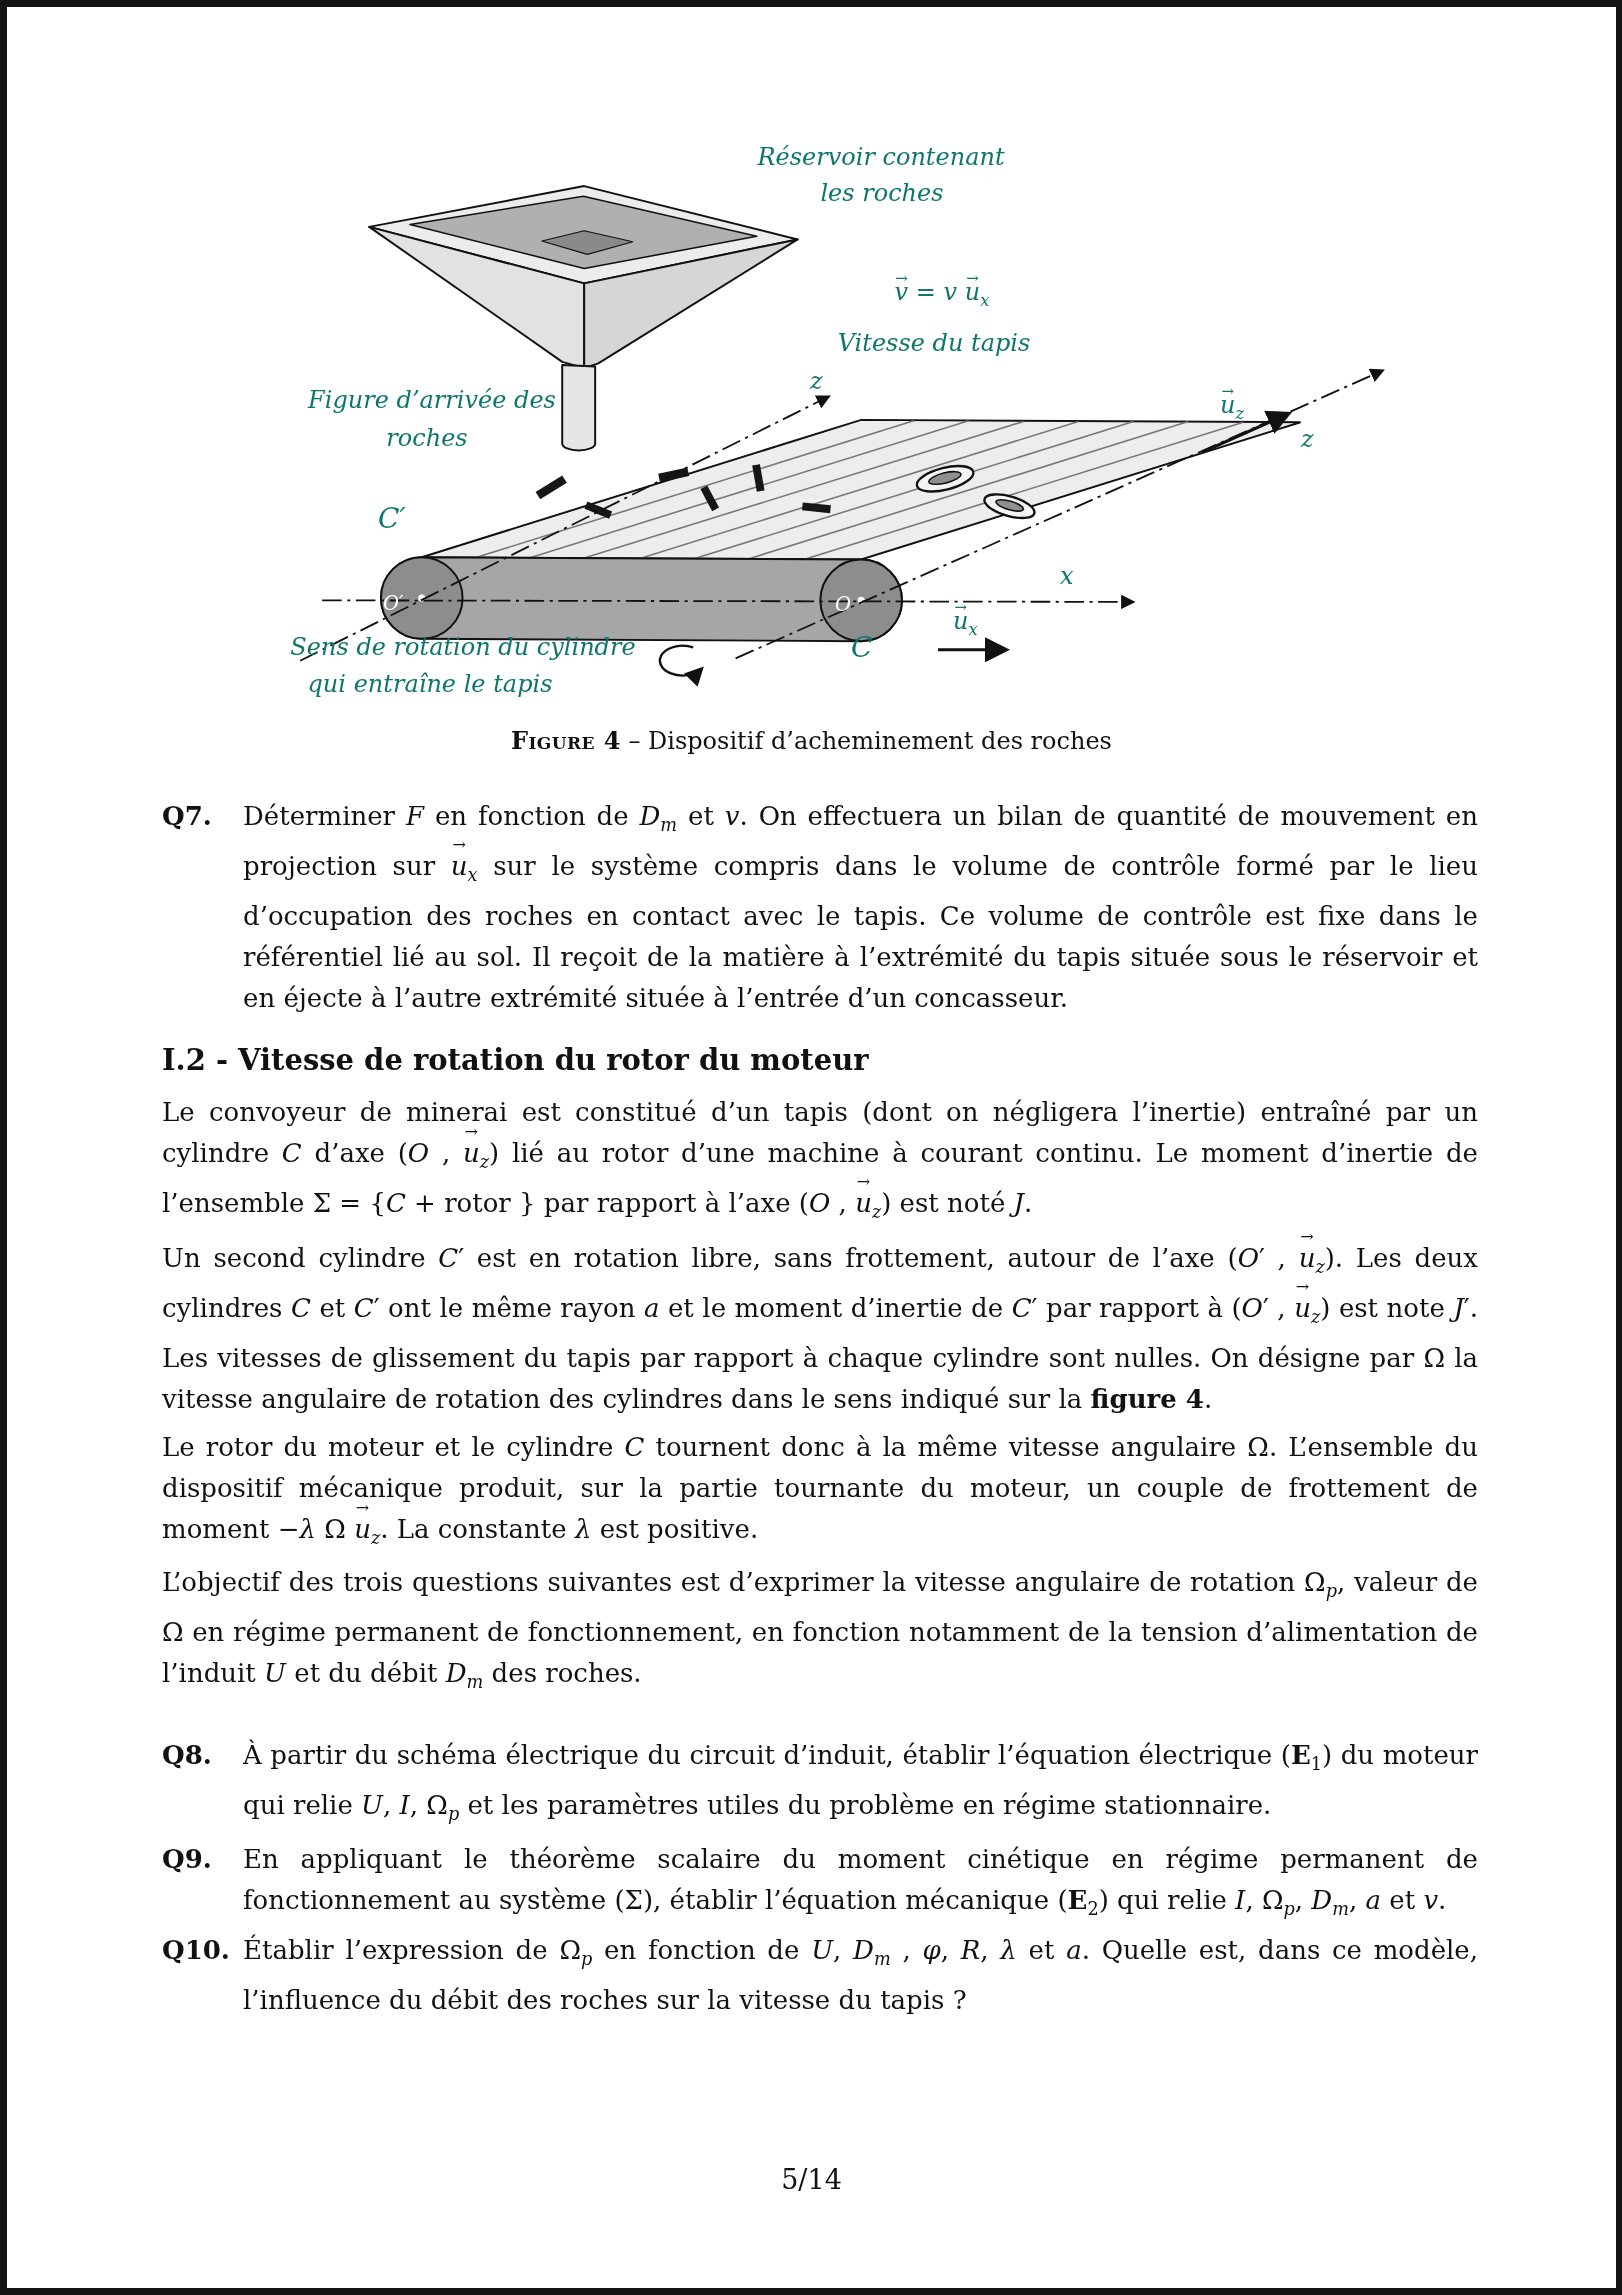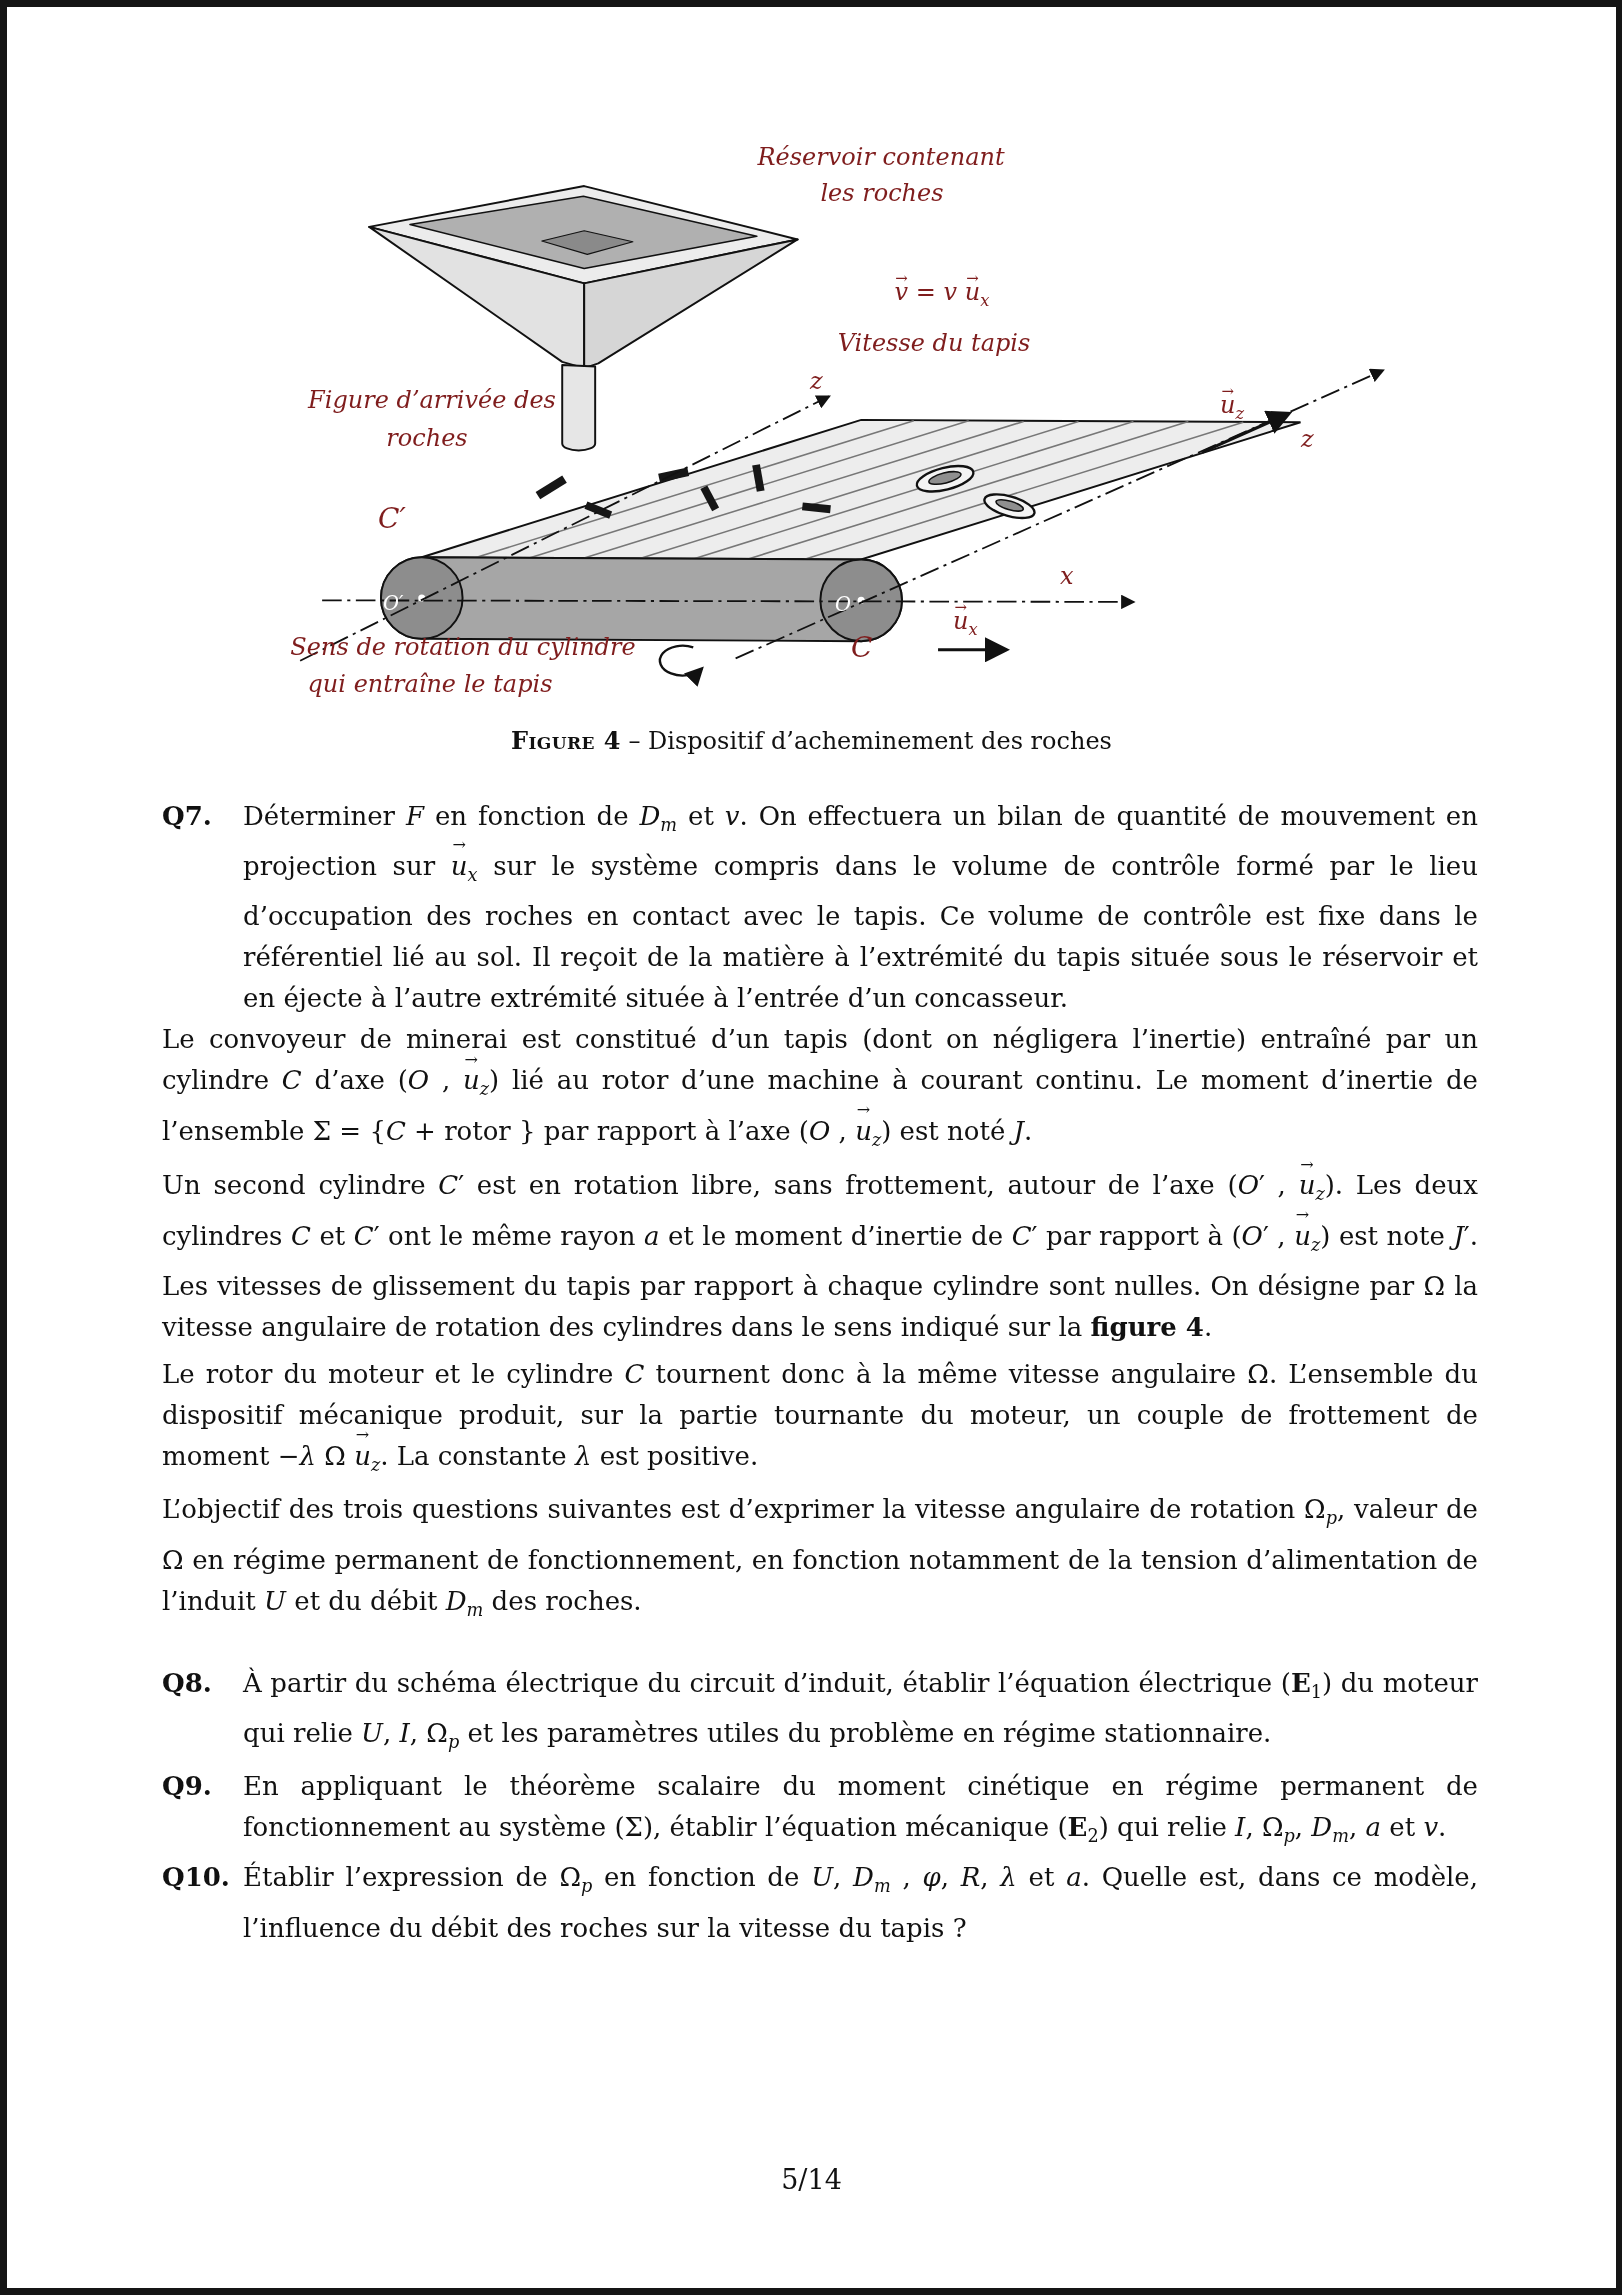--- a/index.html
+++ b/index.html
@@ -7,21 +7,21 @@
     position:relative; width:1623px; height:2295px; box-sizing:border-box;
     background:#ffffff; border:7.9px solid #151515;
     font-family:"DejaVu Serif", serif; color:#111;
     overflow:hidden;
   }
   
   .figure{position:absolute; left:222px; top:132px; width:1178px; height:612px;}
   .fsvg{position:absolute; left:0; top:0;}
   .flabel{
     position:absolute; font-style:italic; font-size:24px; line-height:1.15;
-    white-space:nowrap; color:#7f1d1d;
+    white-space:nowrap; color:#0f766e;
   }
   .center{transform:translateX(-50%);}
   .white{color:#ffffff; font-size:19.6px;}
   .scr{font-size:28px;}
   .vec{display:inline-block; position:relative;}
   .vec::after{
     content:"→"; position:absolute; left:50%; top:-0.55em;
     transform:translateX(-50%); font-size:0.62em; font-style:normal; line-height:1;
   }
   sub{font-size:0.68em;}
@@ -132,20 +132,21 @@
     <span>– Dispositif d’acheminement des roches</span>
   </div>
 
   <div class="content">
 
     <div class="question">
       <span class="qlabel">Q7.</span>
       <div class="qtext">Déterminer <i>F</i> en fonction de <i>D</i><sub><i>m</i></sub> et <i>v</i>. On effectuera un bilan de quantité de mouvement en projection sur <span class="vec"><i>u</i></span><sub><i>x</i></sub> sur le système compris dans le volume de contrôle formé par le lieu d’occupation des roches en contact avec le tapis. Ce volume de contrôle est fixe dans le référentiel lié au sol. Il reçoit de la matière à l’extrémité du tapis située sous le réservoir et en éjecte à l’autre extrémité située à l’entrée d’un concasseur.</div>
     </div>
 
+    <h2 class="heading">I.2 - Vitesse de rotation du rotor du moteur</h2>
 
     <p class="para">Le convoyeur de minerai est constitué d’un tapis (dont on négligera l’inertie) entraîné par un cylindre <i>C</i> d’axe (<i>O</i> , <span class="vec"><i>u</i></span><sub><i>z</i></sub>) lié au rotor d’une machine à courant continu. Le moment d’inertie de l’ensemble Σ = {<i>C</i> + rotor } par rapport à l’axe (<i>O</i> , <span class="vec"><i>u</i></span><sub><i>z</i></sub>) est noté <i>J</i>.</p>
     <p class="para mt6">Un second cylindre <i>C</i>′ est en rotation libre, sans frottement, autour de l’axe (<i>O</i>′ , <span class="vec"><i>u</i></span><sub><i>z</i></sub>). Les deux cylindres <i>C</i> et <i>C</i>′ ont le même rayon <i>a</i> et le moment d’inertie de <i>C</i>′ par rapport à (<i>O</i>′ , <span class="vec"><i>u</i></span><sub><i>z</i></sub>) est note <i>J</i>′. Les vitesses de glissement du tapis par rapport à chaque cylindre sont nulles. On désigne par Ω la vitesse angulaire de rotation des cylindres dans le sens indiqué sur la <b>figure 4</b>.</p>
     <p class="para mt8">Le rotor du moteur et le cylindre <i>C</i> tournent donc à la même vitesse angulaire Ω. L’ensemble du dispositif mécanique produit, sur la partie tournante du moteur, un couple de frottement de moment −<i>λ</i> Ω <span class="vec"><i>u</i></span><sub><i>z</i></sub>. La constante <i>λ</i> est positive.</p>
     <p class="para mt4">L’objectif des trois questions suivantes est d’exprimer la vitesse angulaire de rotation Ω<sub><i>p</i></sub>, valeur de Ω en régime permanent de fonctionnement, en fonction notamment de la tension d’alimentation de l’induit <i>U</i> et du débit <i>D</i><sub><i>m</i></sub> des roches.</p>
 
     <div class="question mt66">
       <span class="qlabel">Q8.</span>
       <div class="qtext">À partir du schéma électrique du circuit d’induit, établir l’équation électrique (<b>E</b><sub>1</sub>) du moteur qui relie <i>U</i>, <i>I</i>, Ω<sub><i>p</i></sub> et les paramètres utiles du problème en régime stationnaire.</div>
     </div>

